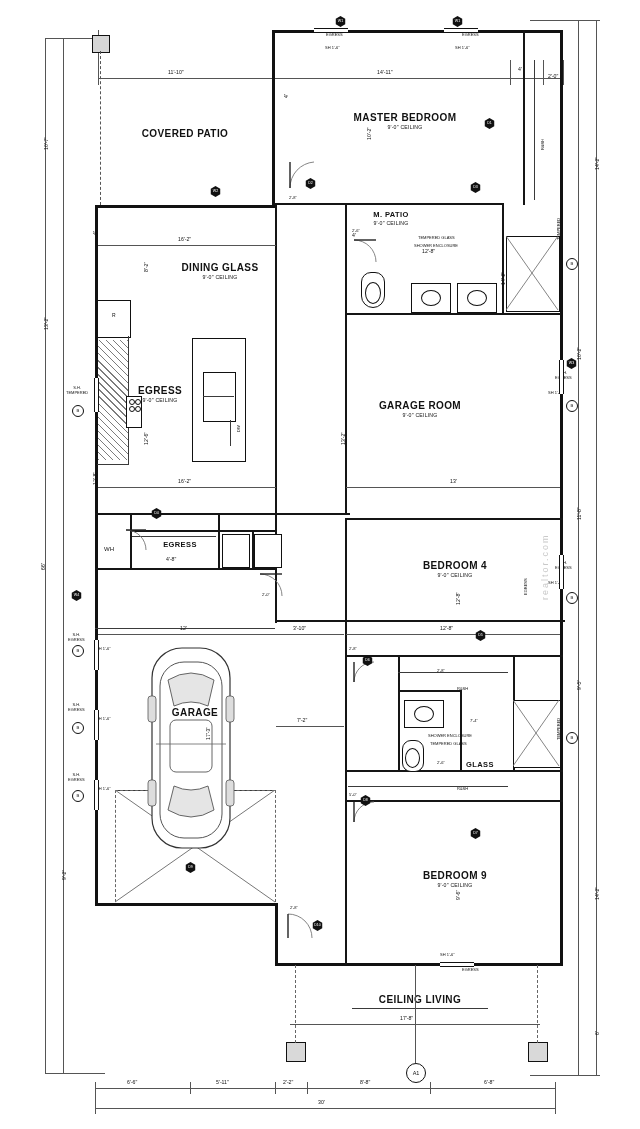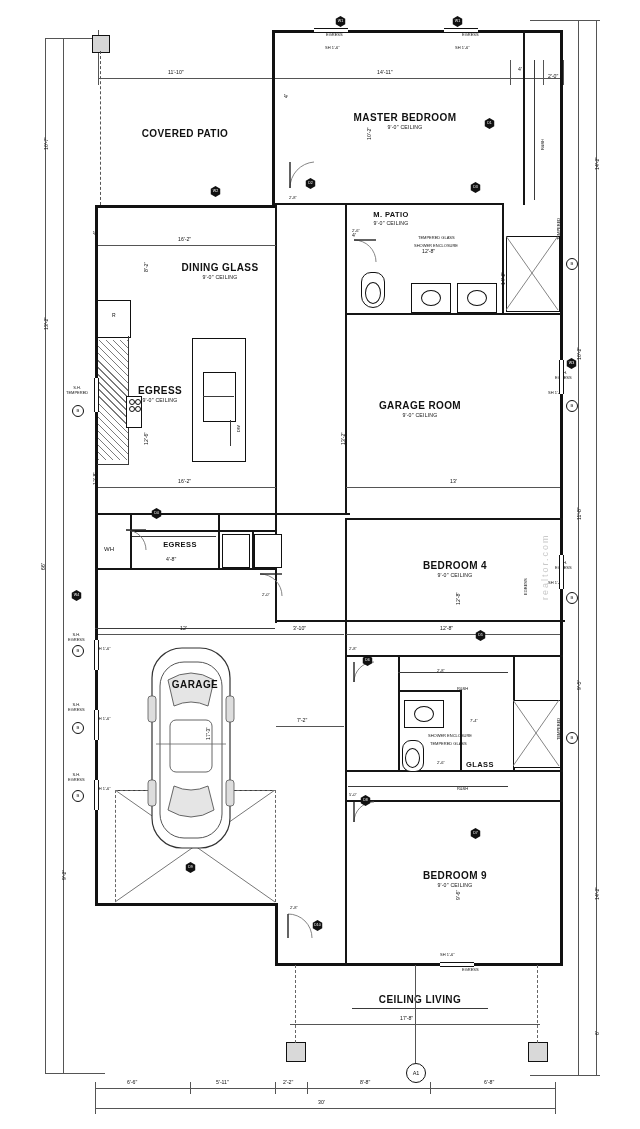--- a/index.html
+++ b/index.html
@@ -282,21 +282,21 @@
   <div class="rm" style="left:355px;top:400px;width:130px;">
     <div class="nm">GARAGE ROOM</div>
     <div class="cl">9'-0" CEILING</div>
   </div>
 
   <div class="rm" style="left:400px;top:560px;width:110px;">
     <div class="nm">BEDROOM 4</div>
     <div class="cl">9'-0" CEILING</div>
   </div>
 
-  <div class="rm" style="left:150px;top:679px;width:90px;">
+  <div class="rm" style="left:150px;top:707px;width:90px;">
     <div class="nm">GARAGE</div>
   </div>
 
   <div class="rm" style="left:455px;top:760px;width:50px;">
     <div class="nm" style="font-size:7.5px;">GLASS</div>
   </div>
 
   <div class="rm" style="left:400px;top:870px;width:110px;">
     <div class="nm">BEDROOM 9</div>
     <div class="cl">9'-0" CEILING</div>

